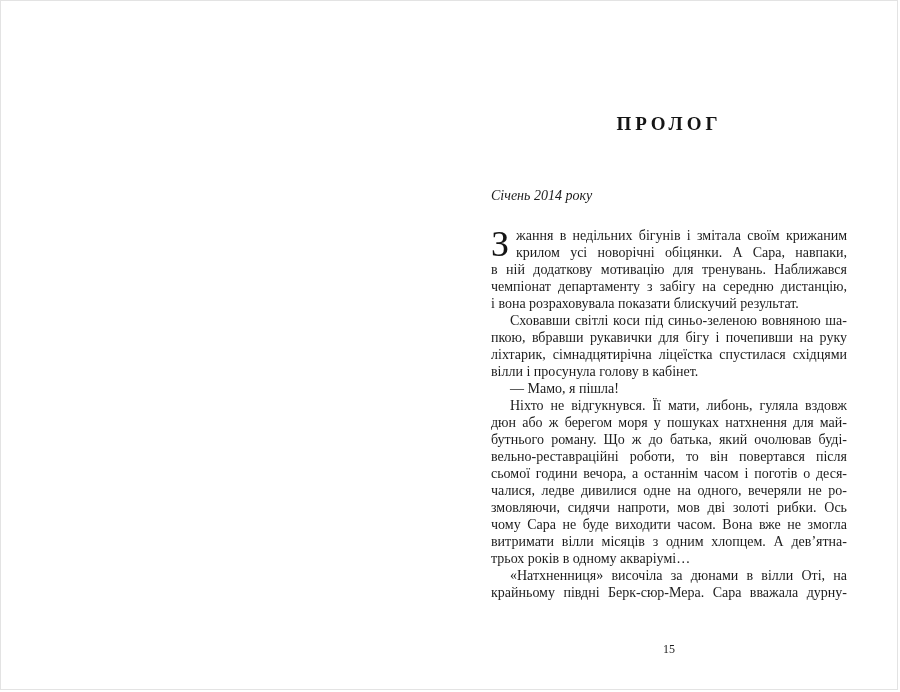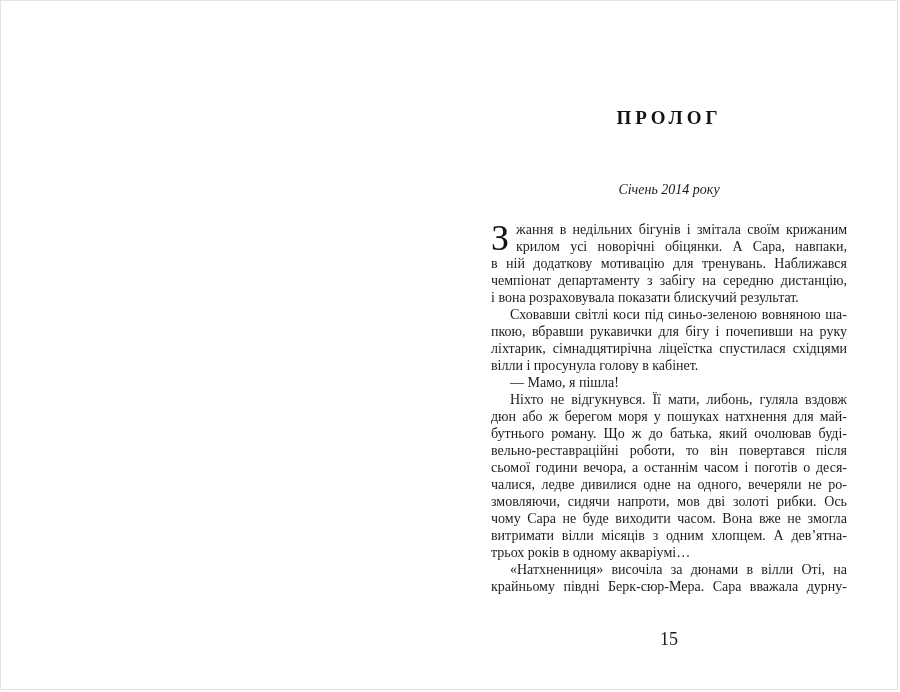--- a/index.html
+++ b/index.html
@@ -18,37 +18,36 @@
     position: relative;
     width: 898px;
     height: 690px;
     background: #ffffff;
     border: 1px solid #e3e3e3;
     box-sizing: border-box;
   }
   .text-col {
     position: absolute;
     left: 490px;
-    top: 106px;
+    top: 112px;
     width: 356px;
   }
   .title {
     text-align: center;
     font-weight: bold;
     font-size: 19px;
     line-height: 22px;
     letter-spacing: 4px;
     color: #141414;
   }
   .date {
     margin-top: 52px;
     font-style: italic;
     font-size: 14px;
     line-height: 18px;
-    text-align: center;
   }
   .body {
     margin-top: 22px;
     font-size: 14px;
   }
   .para {
     margin: 0;
   }
   .line {
     height: 17px;
@@ -71,24 +70,24 @@
     float: left;
     font-size: 36px;
     line-height: 34px;
     height: 34px;
     padding-right: 7px;
     color: #141414;
   }
   .pagenum {
     position: absolute;
     left: 490px;
-    top: 628px;
+    top: 641px;
     width: 356px;
     text-align: center;
-    font-size: 18px;
+    font-size: 12px;
     color: #1c1c1c;
   }
 </style>
 </head>
 <body>
 
 <div class="page">
   <div class="text-col">
     <div class="title">ПРОЛОГ</div>
     <div class="date">Січень 2014 року</div>

